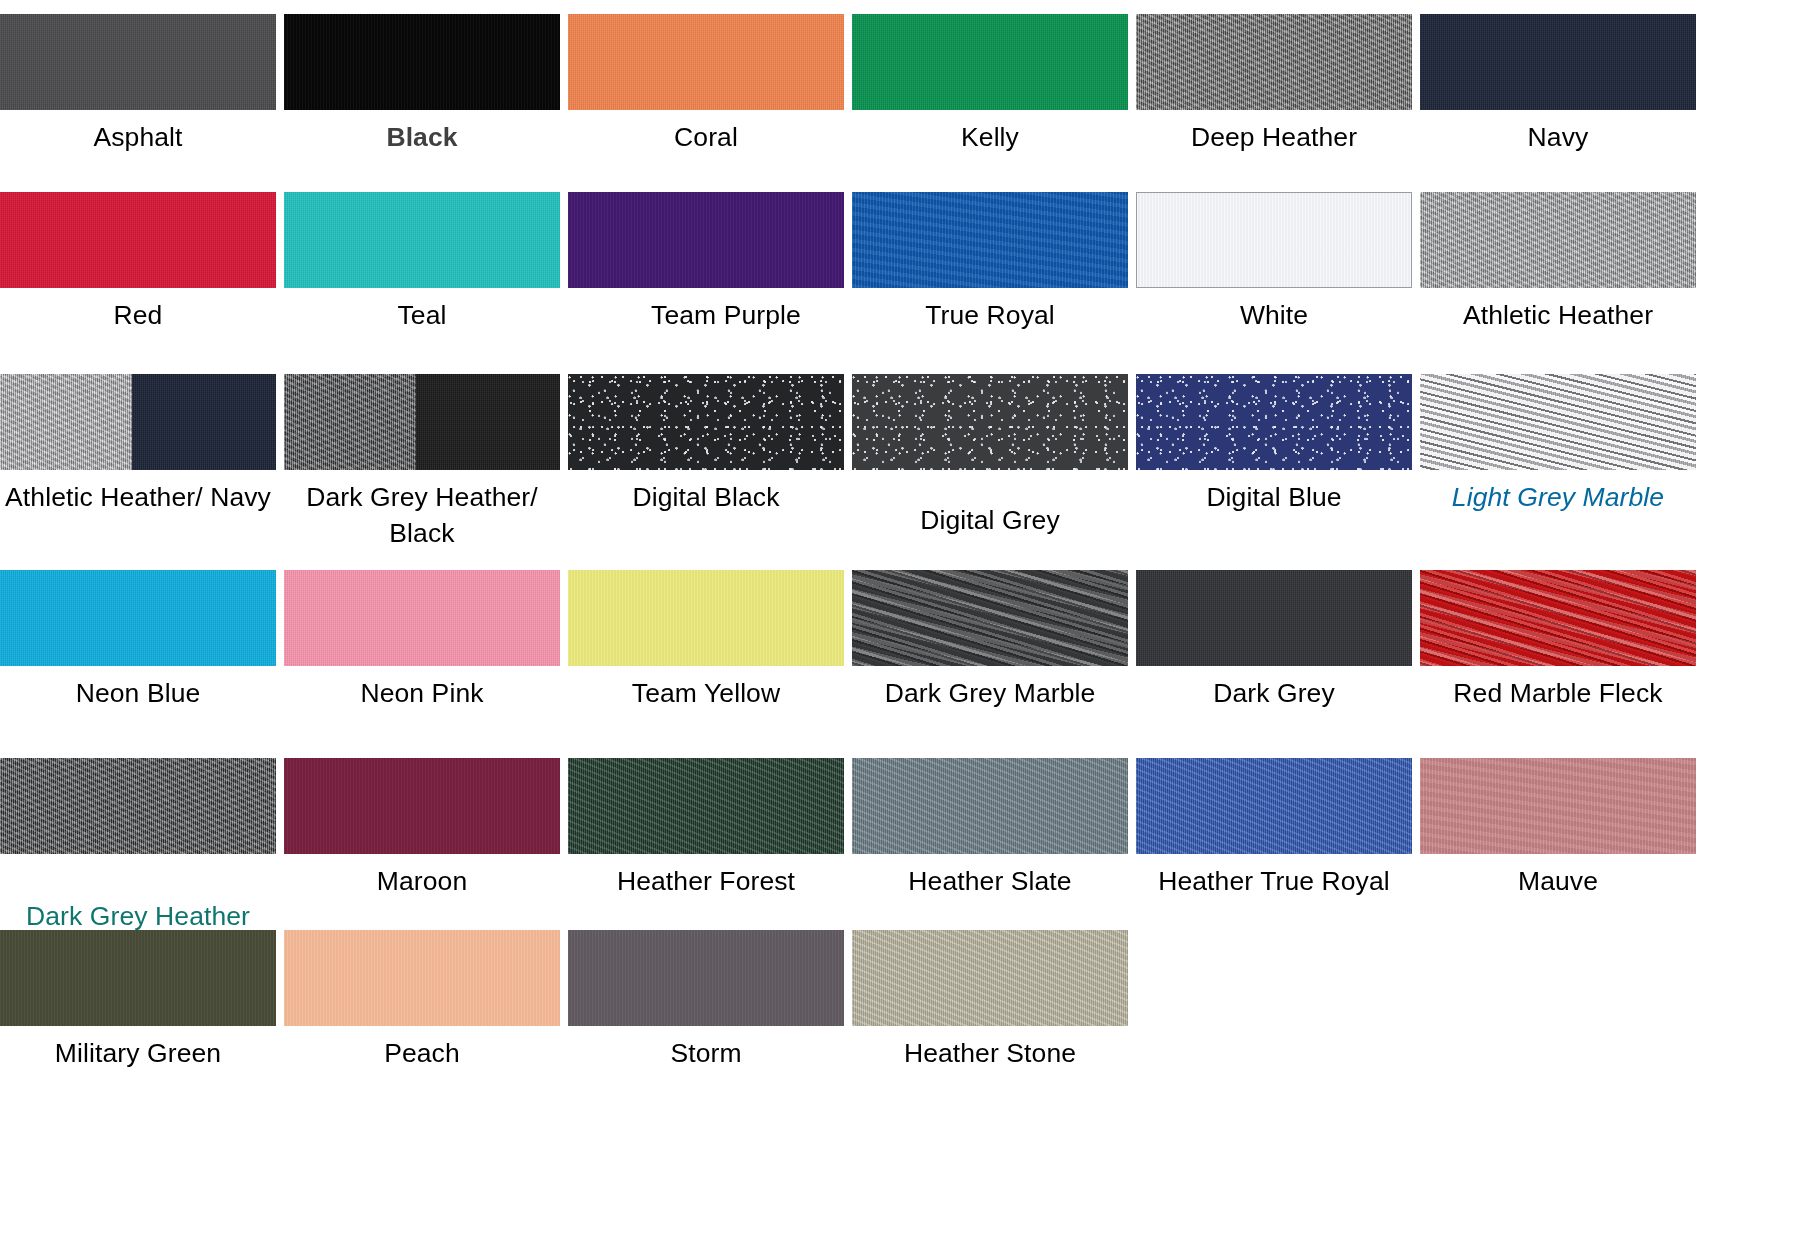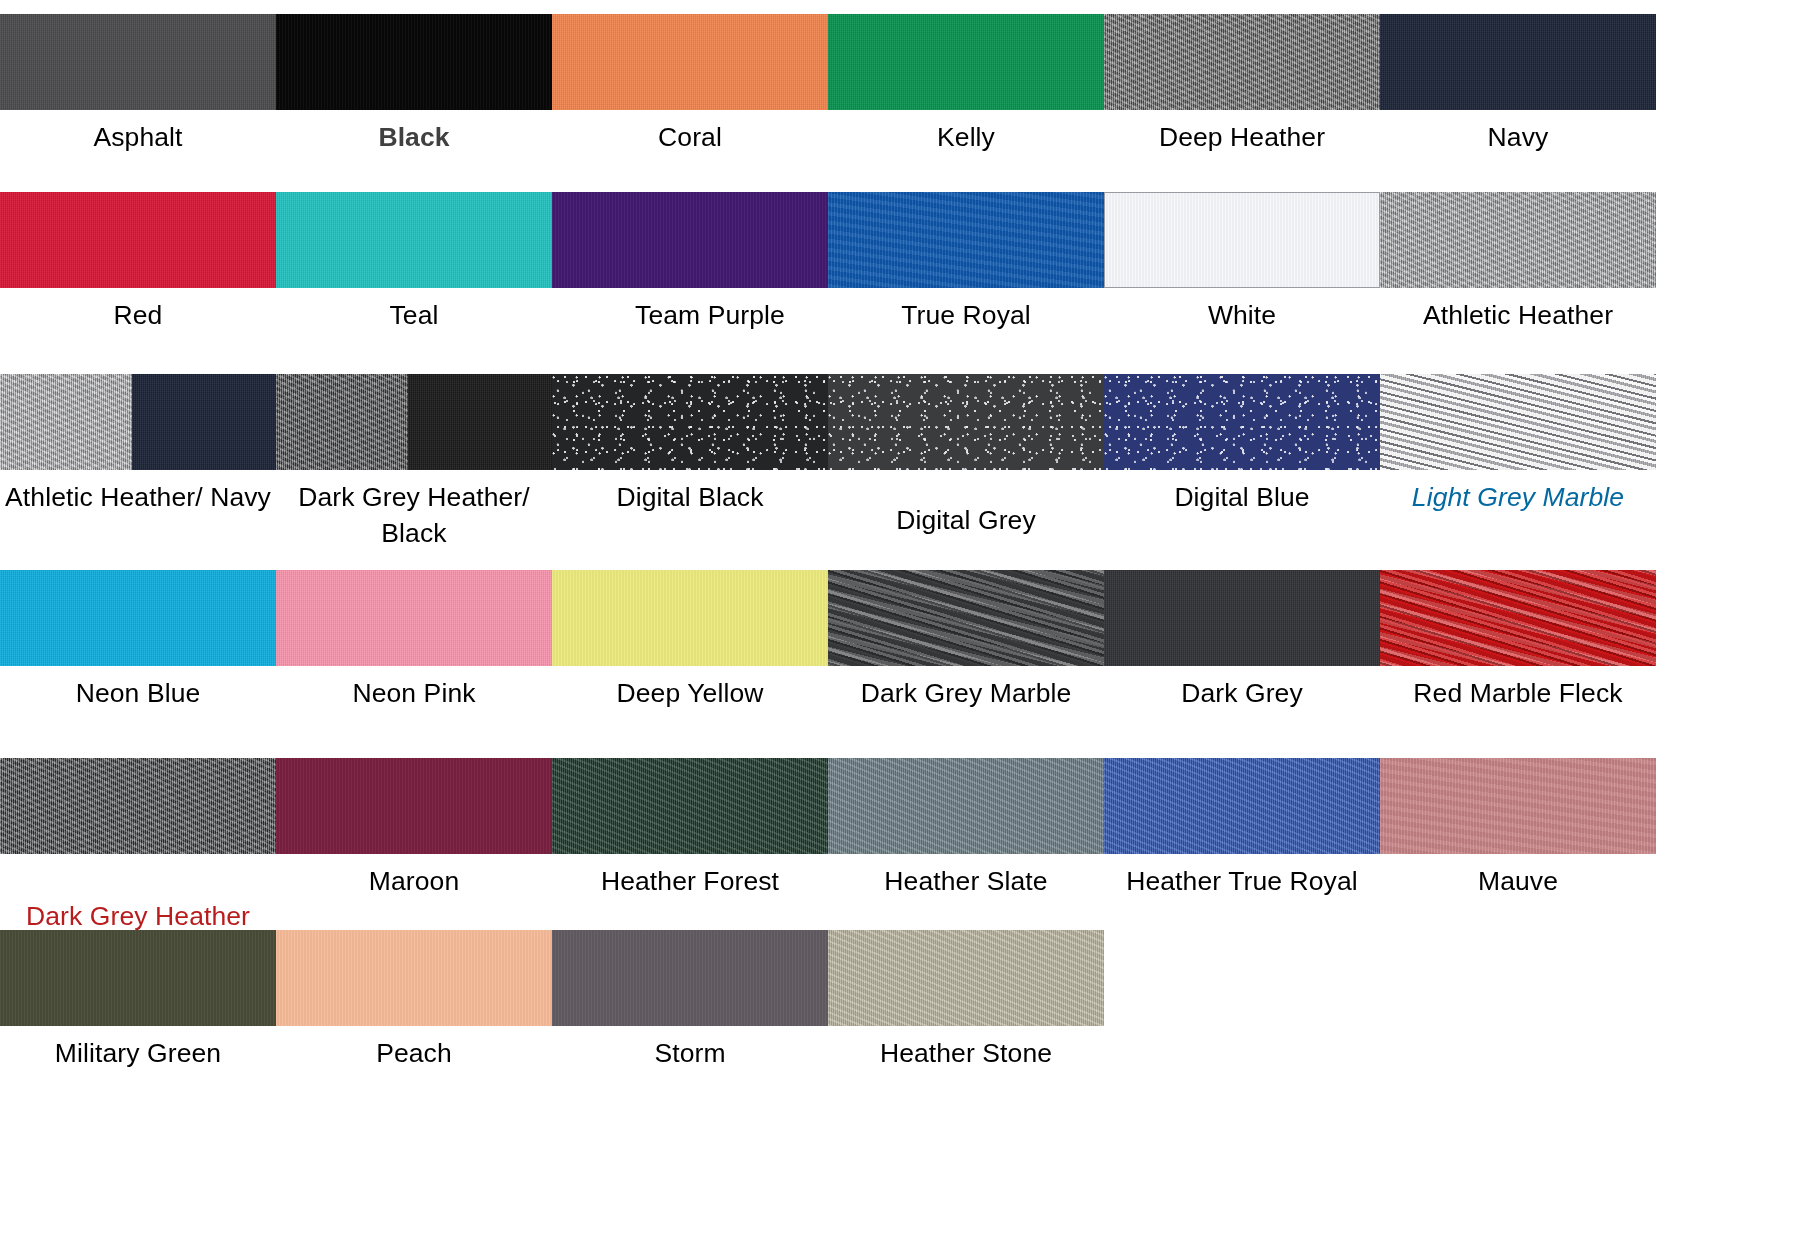--- a/index.html
+++ b/index.html
@@ -10,21 +10,21 @@
   body {
     width: 1800px;
     height: 1254px;
     font-family: "Liberation Sans", sans-serif;
     overflow: hidden;
   }
   #grid {
     display: grid;
     grid-template-columns: repeat(6, 1fr);
     grid-template-rows: 178px 182px 196px 188px 172px 178px;
-    column-gap: 0px;
+    column-gap: 8px;
     padding: 14px 12px 0 0;
     box-sizing: border-box;
     width: 1508px;
   }
   .cell {
     display: flex;
     flex-direction: column;
     align-items: center;
     justify-content: flex-start;
   }
@@ -342,21 +342,21 @@
       <div class="label" style="color: rgb(0, 0, 0);">Neon Pink</div>
     </div>
     <div class="cell">
       <div class="swatch">
         <div class="half" style="width: 100%;">
           <div style="background: rgb(236, 234, 127); position: absolute; inset: 0px;">
             <div class="tex tex-rib"></div>
           </div>
         </div>
       </div>
-      <div class="label" style="color: rgb(0, 0, 0);">Deep Yellow</div>
+      <div class="label" style="color: rgb(0, 0, 0);">Team Yellow</div>
     </div>
     <div class="cell">
       <div class="swatch">
         <div class="half" style="width: 100%;">
           <div style="background: rgb(59, 60, 62); position: absolute; inset: 0px;">
             <div class="tex tex-marble"></div>
           </div>
         </div>
       </div>
       <div class="label" style="color: rgb(0, 0, 0);">Dark Grey Marble</div>
@@ -382,21 +382,21 @@
       <div class="label" style="color: rgb(0, 0, 0);">Red Marble Fleck</div>
     </div>
     <div class="cell">
       <div class="swatch">
         <div class="half" style="width: 100%;">
           <div style="background: rgb(66, 67, 69); position: absolute; inset: 0px;">
             <div class="tex tex-heather"></div>
           </div>
         </div>
       </div>
-      <div class="label" style="color: #b91c1c; margin-top: 44px;">Dark Grey Heather</div>
+      <div class="label" style="color: #0f766e; margin-top: 44px;">Dark Grey Heather</div>
     </div>
     <div class="cell">
       <div class="swatch">
         <div class="half" style="width: 100%;">
           <div style="background: rgb(120, 32, 63); position: absolute; inset: 0px;">
             <div class="tex tex-rib"></div>
           </div>
         </div>
       </div>
       <div class="label" style="color: rgb(0, 0, 0);">Maroon</div>

